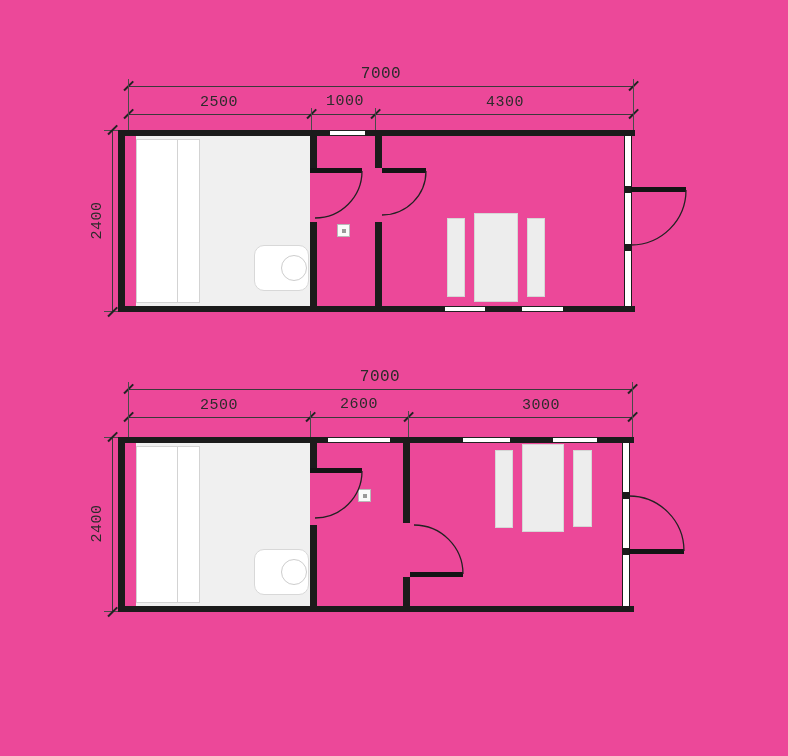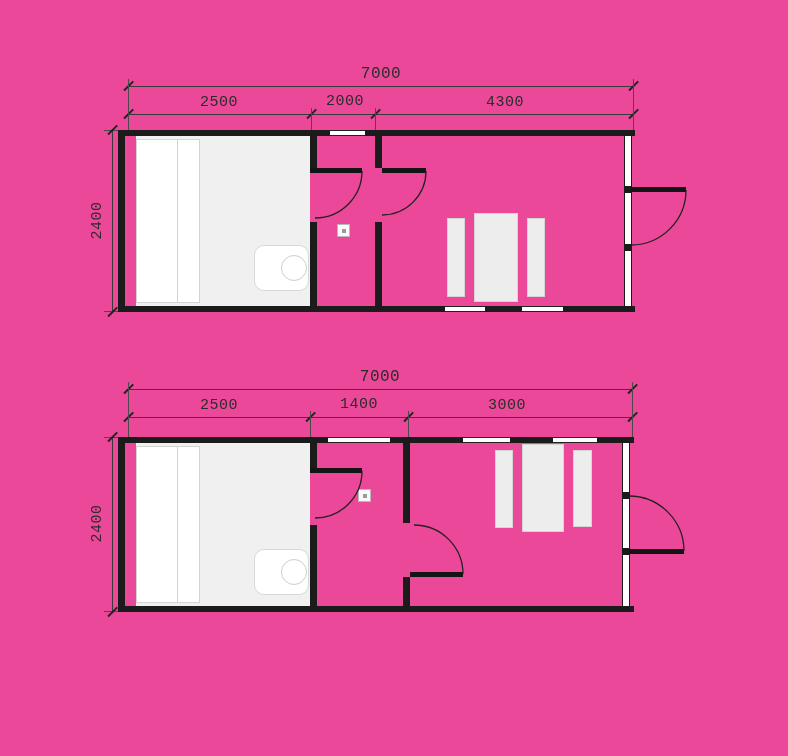--- a/index.html
+++ b/index.html
@@ -36,21 +36,21 @@
 <div class="canvas">
 
   <section>
 
     <div class="dim-label big" style="left:341px;top:65px;width:80px;">7000</div>
     <div class="dim-line-h" style="left:128px;top:86px;width:505px;"></div>
     <div class="tick" style="left:122px;top:85px;"></div>
     <div class="tick" style="left:627px;top:85px;"></div>
 
     <div class="dim-label" style="left:184px;top:94px;width:70px;">2500</div>
-    <div class="dim-label" style="left:310px;top:93px;width:70px;">2000</div>
+    <div class="dim-label" style="left:310px;top:93px;width:70px;">1000</div>
     <div class="dim-label" style="left:470px;top:94px;width:70px;">4300</div>
     <div class="dim-line-h" style="left:128px;top:114px;width:505px;"></div>
     <div class="tick" style="left:122px;top:113px;"></div>
     <div class="tick" style="left:305px;top:113px;"></div>
     <div class="tick" style="left:369px;top:113px;"></div>
     <div class="tick" style="left:627px;top:113px;"></div>
 
     <div class="ext-line-v" style="left:128px;top:79px;height:51px;"></div>
     <div class="ext-line-v" style="left:311px;top:108px;height:22px;"></div>
     <div class="ext-line-v" style="left:375px;top:108px;height:22px;"></div>
@@ -99,22 +99,22 @@
   </section>
 
   <section>
 
     <div class="dim-label big" style="left:340px;top:368px;width:80px;">7000</div>
     <div class="dim-line-h" style="left:128px;top:389px;width:504px;"></div>
     <div class="tick" style="left:122px;top:388px;"></div>
     <div class="tick" style="left:626px;top:388px;"></div>
 
     <div class="dim-label" style="left:184px;top:397px;width:70px;">2500</div>
-    <div class="dim-label" style="left:324px;top:396px;width:70px;">1400</div>
-    <div class="dim-label" style="left:472px;top:397px;width:70px;">3000</div>
+    <div class="dim-label" style="left:324px;top:396px;width:70px;">2600</div>
+    <div class="dim-label" style="left:506px;top:397px;width:70px;">3000</div>
     <div class="dim-line-h" style="left:128px;top:417px;width:504px;"></div>
     <div class="tick" style="left:122px;top:416px;"></div>
     <div class="tick" style="left:304px;top:416px;"></div>
     <div class="tick" style="left:402px;top:416px;"></div>
     <div class="tick" style="left:626px;top:416px;"></div>
 
     <div class="ext-line-v" style="left:128px;top:382px;height:55px;"></div>
     <div class="ext-line-v" style="left:310px;top:411px;height:26px;"></div>
     <div class="ext-line-v" style="left:408px;top:411px;height:26px;"></div>
     <div class="ext-line-v" style="left:632px;top:382px;height:55px;"></div>

